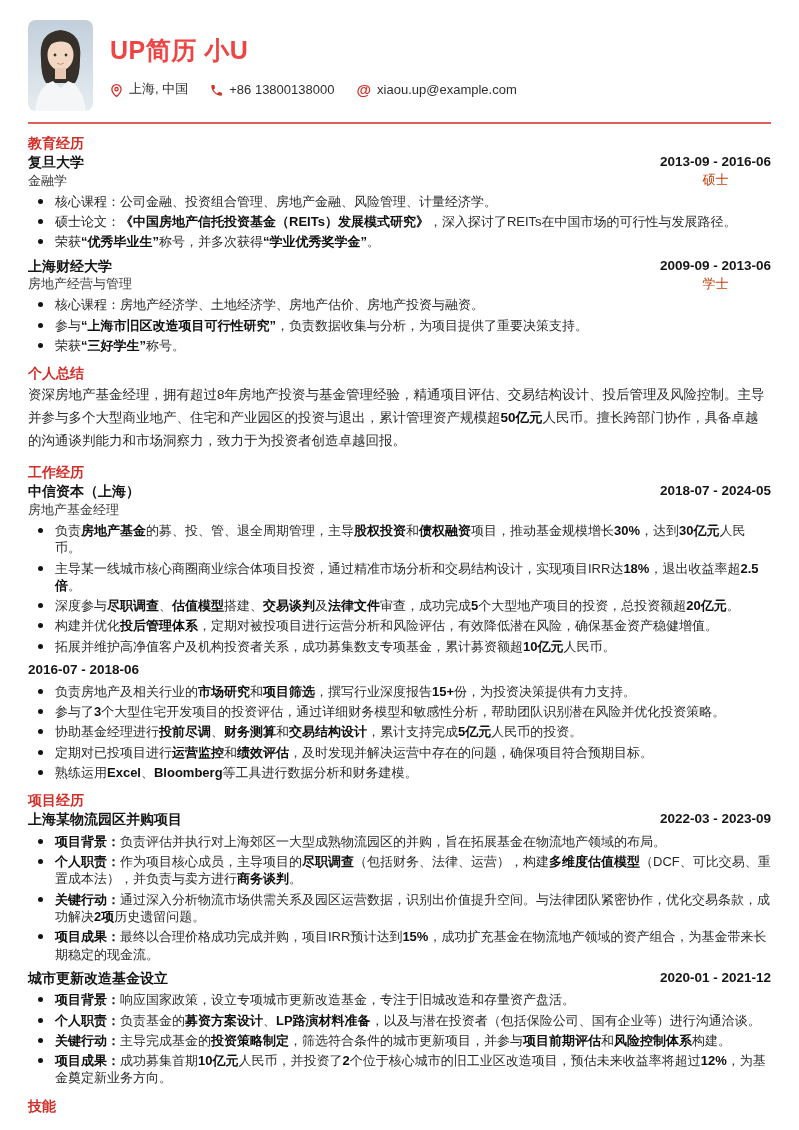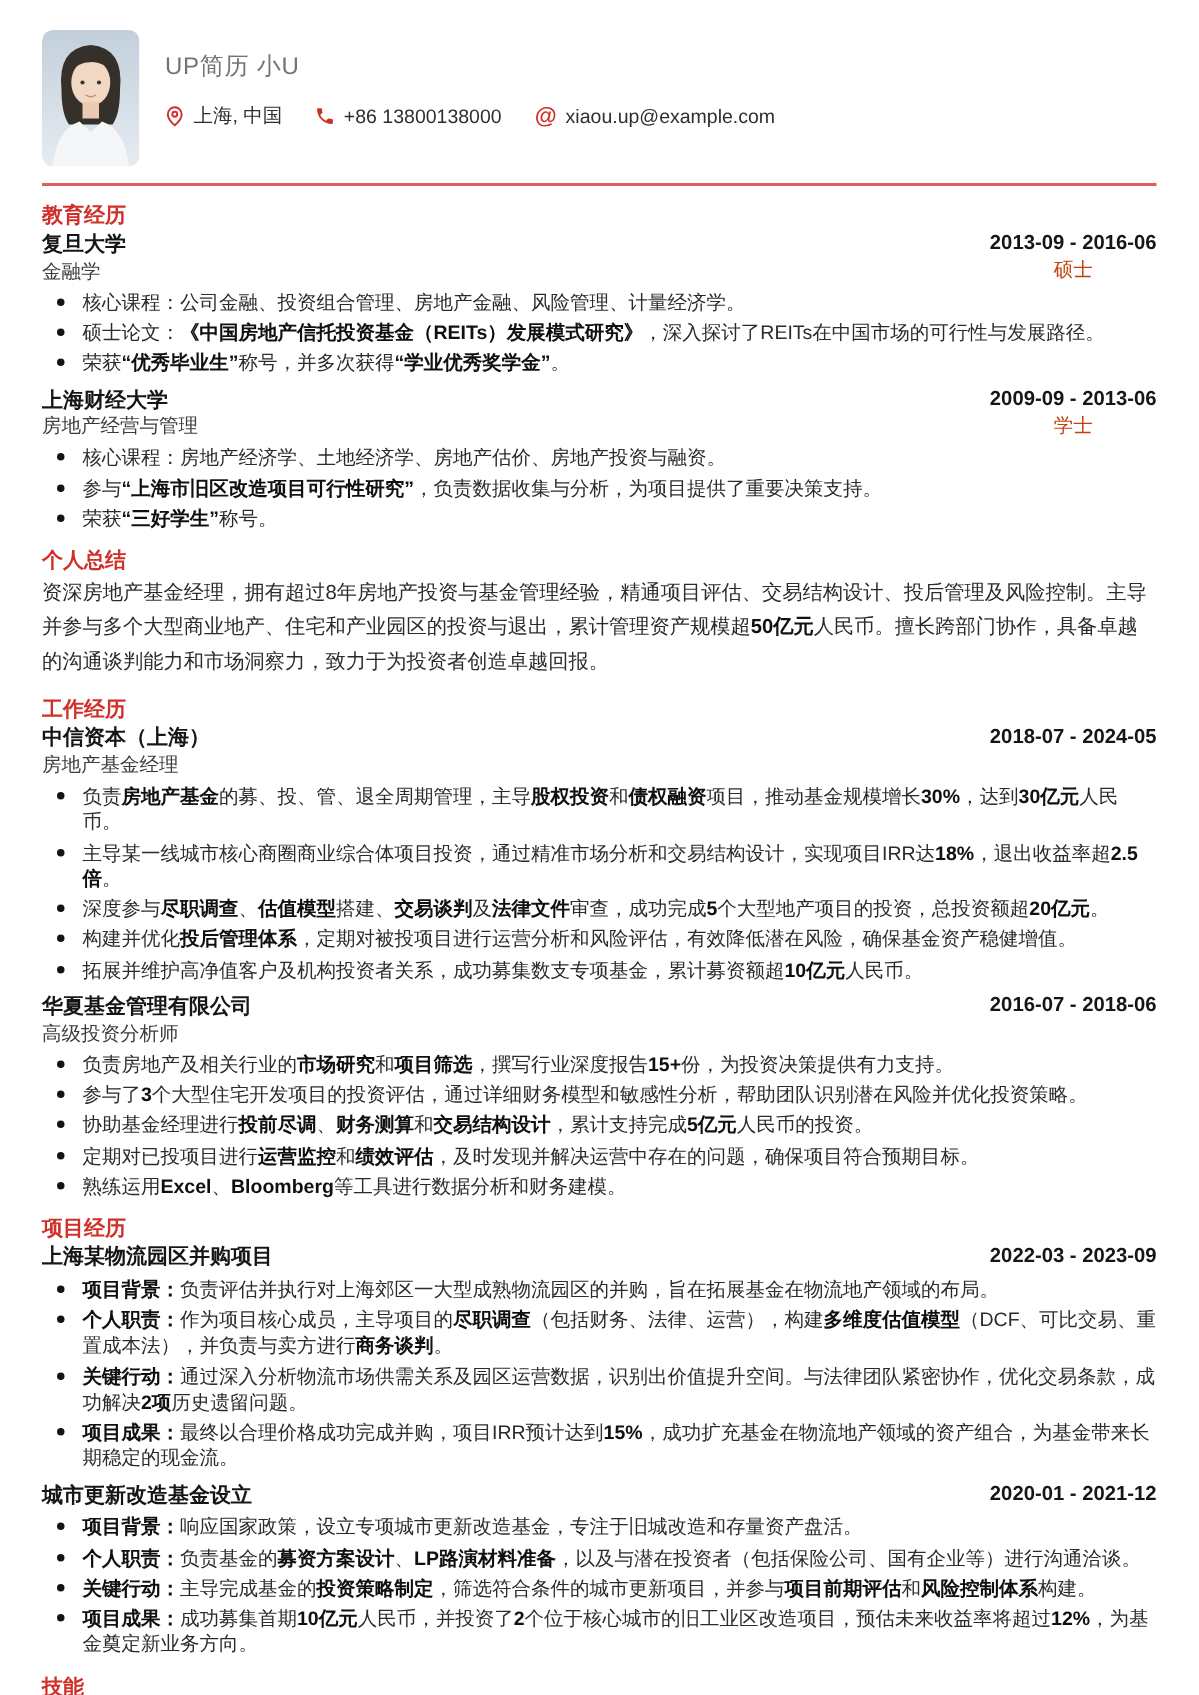--- a/index.html
+++ b/index.html
@@ -6,23 +6,23 @@
   html,body { margin:0; padding:0; background:#ffffff; }
   body { width:799px; font-family:"Liberation Sans","DejaVu Sans",sans-serif; color:#2b2b2b;
          -webkit-font-smoothing:antialiased; }
   .page { width:799px; height:1130px; box-sizing:border-box; padding:20px 28px 0 28px;
           overflow:hidden; background:#fff; position:relative; }
 
   
   .hdr { display:flex; gap:17px; }
   .avatar { width:65px; height:91px; border-radius:7px; overflow:hidden; flex:none; }
   .hdr-text { padding-top:6px; }
-  .person-name { font-size:16px; font-weight:normal; color:#737373; margin:8px 0 13px 0; letter-spacing:.5px; }
+  .person-name { font-size:25px; font-weight:bold; color:#ef4444; margin:8px 0 13px 0; letter-spacing:.5px; }
   .contact-row { display:flex; align-items:center; gap:22px; font-size:13px; color:#2e2e2e; }
-  .contact-item { display:flex; align-items:center; gap:6px; }
+  .contact-item { display:flex; align-items:flex-end; gap:6px; }
   .contact-item svg { display:block; }
   .at-glyph { color:#d0302a; font-weight:bold; font-size:15px; line-height:1; }
   .divider { border:none; border-top:2px solid #dd5f58; margin:11px 0 0 0; }
 
   
   section { margin-top:11px; }
   .sec-title { font-size:14px; font-weight:bold; color:#d0302a; line-height:1.15; margin:0 0 3px 0; }
 
   .entry { margin-bottom:7px; }
   .entry-head { display:flex; justify-content:space-between; align-items:flex-start; }
@@ -157,24 +157,20 @@
           <ul class="bullets">
             <li>负责<b>房地产基金</b>的募、投、管、退全周期管理，主导<b>股权投资</b>和<b>债权融资</b>项目，推动基金规模增长<b>30%</b>，达到<b>30亿元</b>人民币。</li>
             <li>主导某一线城市核心商圈商业综合体项目投资，通过精准市场分析和交易结构设计，实现项目IRR达<b>18%</b>，退出收益率超<b>2.5倍</b>。</li>
             <li>深度参与<b>尽职调查</b>、<b>估值模型</b>搭建、<b>交易谈判</b>及<b>法律文件</b>审查，成功完成<b>5</b>个大型地产项目的投资，总投资额超<b>20亿元</b>。</li>
             <li>构建并优化<b>投后管理体系</b>，定期对被投项目进行运营分析和风险评估，有效降低潜在风险，确保基金资产稳健增值。</li>
             <li>拓展并维护高净值客户及机构投资者关系，成功募集数支专项基金，累计募资额超<b>10亿元</b>人民币。</li>
           </ul>
         </div>
         <div class="entry">
           <div class="entry-head">
-            <div class="entry-left">
-              <div class="entry-title">华夏基金管理有限公司</div>
-              <div class="entry-sub">高级投资分析师</div>
-            </div>
             <div class="entry-right">
               <div class="entry-date">2016-07 - 2018-06</div>
             </div>
           </div>
           <ul class="bullets">
             <li>负责房地产及相关行业的<b>市场研究</b>和<b>项目筛选</b>，撰写行业深度报告<b>15+</b>份，为投资决策提供有力支持。</li>
             <li>参与了<b>3</b>个大型住宅开发项目的投资评估，通过详细财务模型和敏感性分析，帮助团队识别潜在风险并优化投资策略。</li>
             <li>协助基金经理进行<b>投前尽调</b>、<b>财务测算</b>和<b>交易结构设计</b>，累计支持完成<b>5亿元</b>人民币的投资。</li>
             <li>定期对已投项目进行<b>运营监控</b>和<b>绩效评估</b>，及时发现并解决运营中存在的问题，确保项目符合预期目标。</li>
             <li>熟练运用<b>Excel</b>、<b>Bloomberg</b>等工具进行数据分析和财务建模。</li>

